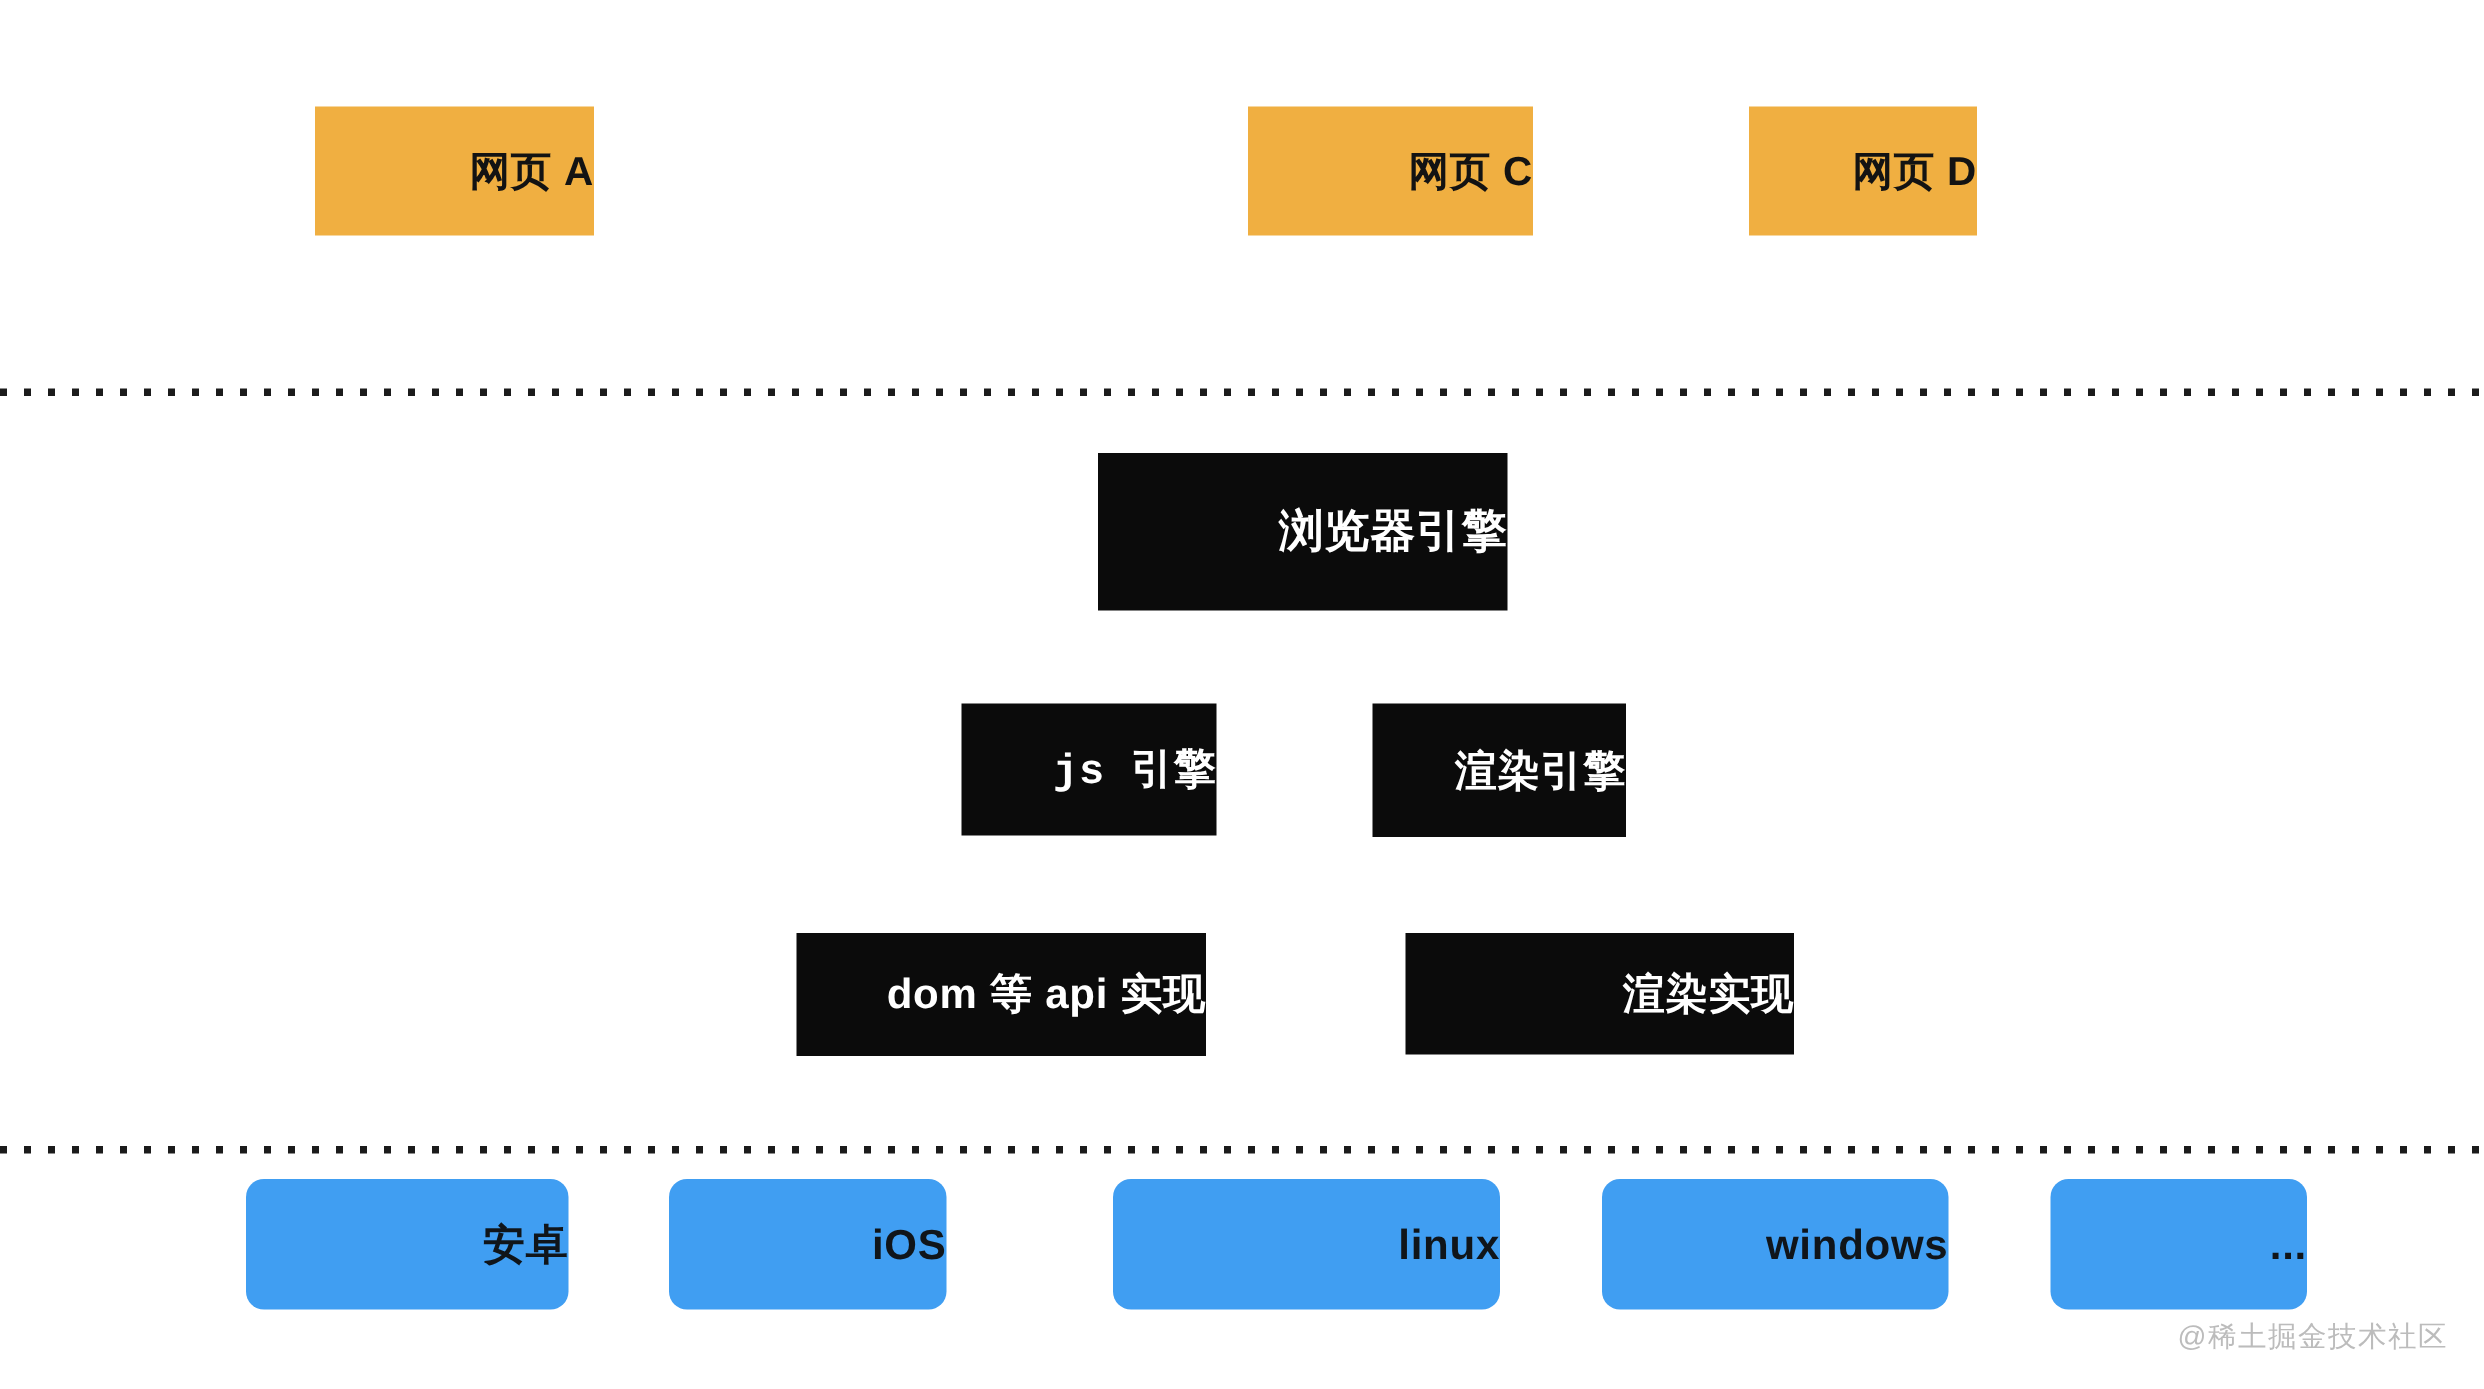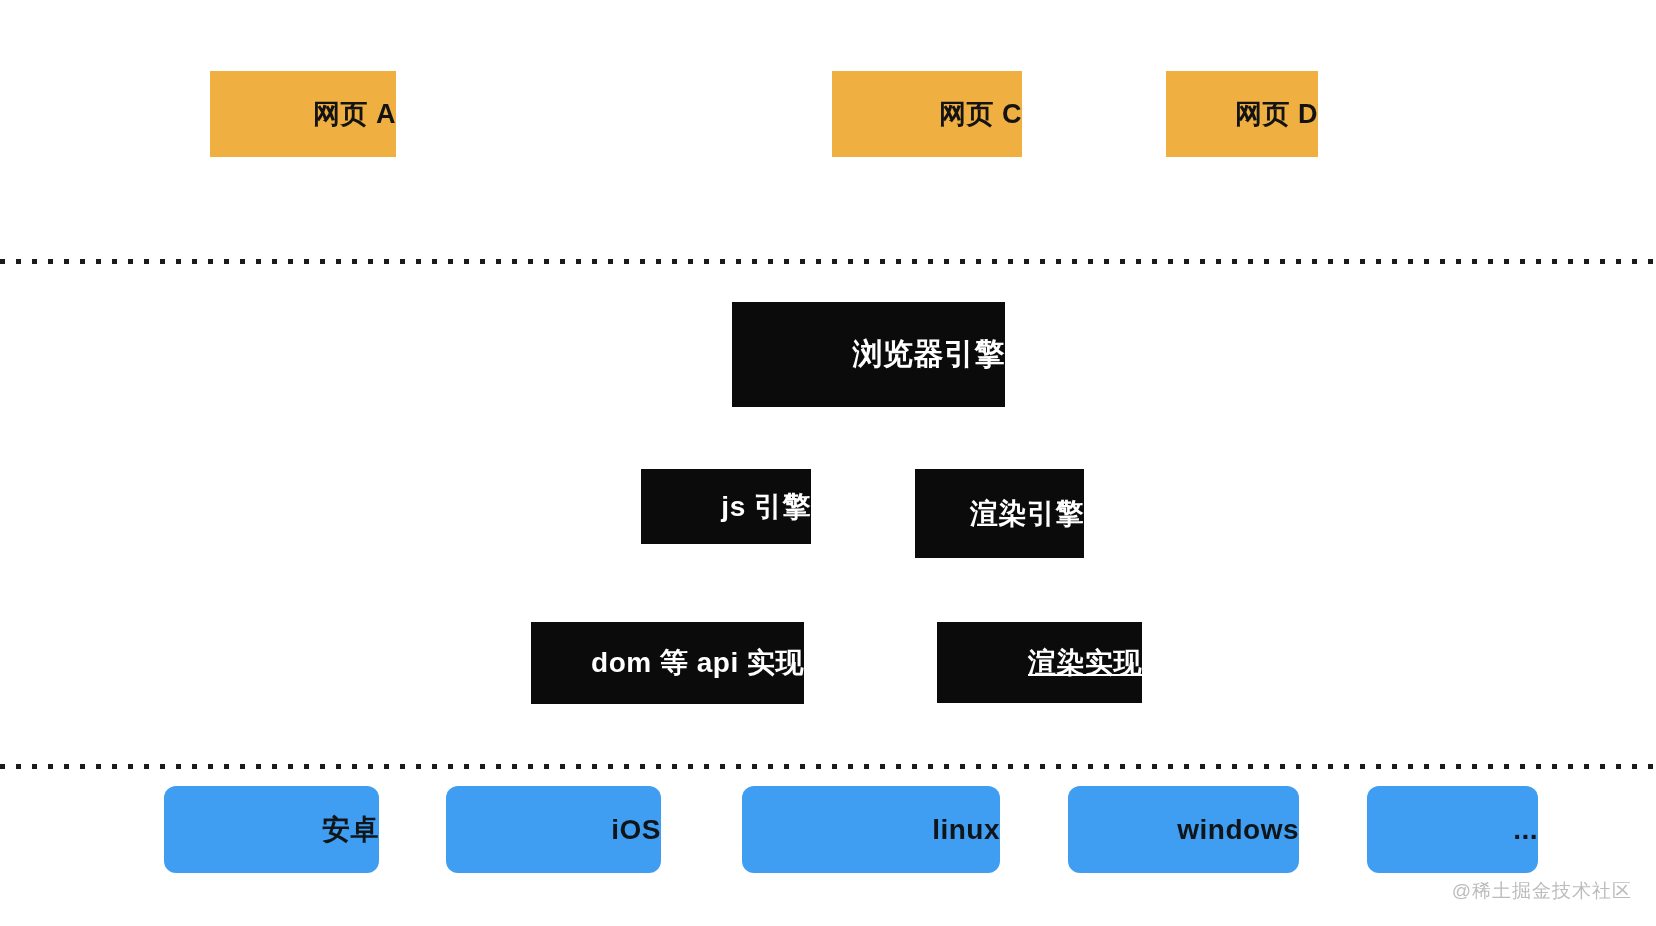--- a/index.html
+++ b/index.html
@@ -55,27 +55,27 @@
   }
   #line-top { top: 259px; }
   #line-bottom { top: 764px; }
 
   #box-web-a { left: 210px;  width: 186px; }
   #box-web-b { left: 532px;  width: 186px; }
   #box-web-c { left: 832px;  width: 190px; }
   #box-web-d { left: 1166px; width: 152px; padding-left: 29px; }
 
   #box-browser-engine { left: 732px; top: 302px; width: 273px; height: 105px; font-size: 30px; }
-  #box-js-engine      { left: 641px; top: 469px; width: 170px; height: 75px;  font-size: 28px; }
+  #box-js-engine      { left: 641px; top: 469px; width: 170px; height: 88px;  font-size: 28px; font-family: Liberation Mono, monospace; }
   #box-render-engine  { left: 915px; top: 469px; width: 169px; height: 89px;  font-size: 28px; }
   #box-dom-api        { left: 531px; top: 622px; width: 273px; height: 82px;  font-size: 28px; }
-  #box-render-impl    { left: 937px; top: 622px; width: 205px; height: 81px;  font-size: 28px; text-decoration: underline; }
+  #box-render-impl    { left: 937px; top: 622px; width: 259px; height: 81px;  font-size: 28px; }
 
   #box-platform-android { left: 164px;  width: 215px; }
-  #box-platform-ios     { left: 446px;  width: 215px; }
+  #box-platform-ios     { left: 446px;  width: 185px; }
   #box-platform-linux   { left: 742px;  width: 258px; }
   #box-platform-windows { left: 1068px; width: 231px; padding-left: 12px; }
   #box-platform-more    { left: 1367px; width: 171px; }
 
   .watermark {
     position: absolute;
     top: 878px;
     right: 24px;
     font-size: 19px;
     color: var(--watermark, #bcbcbc);

